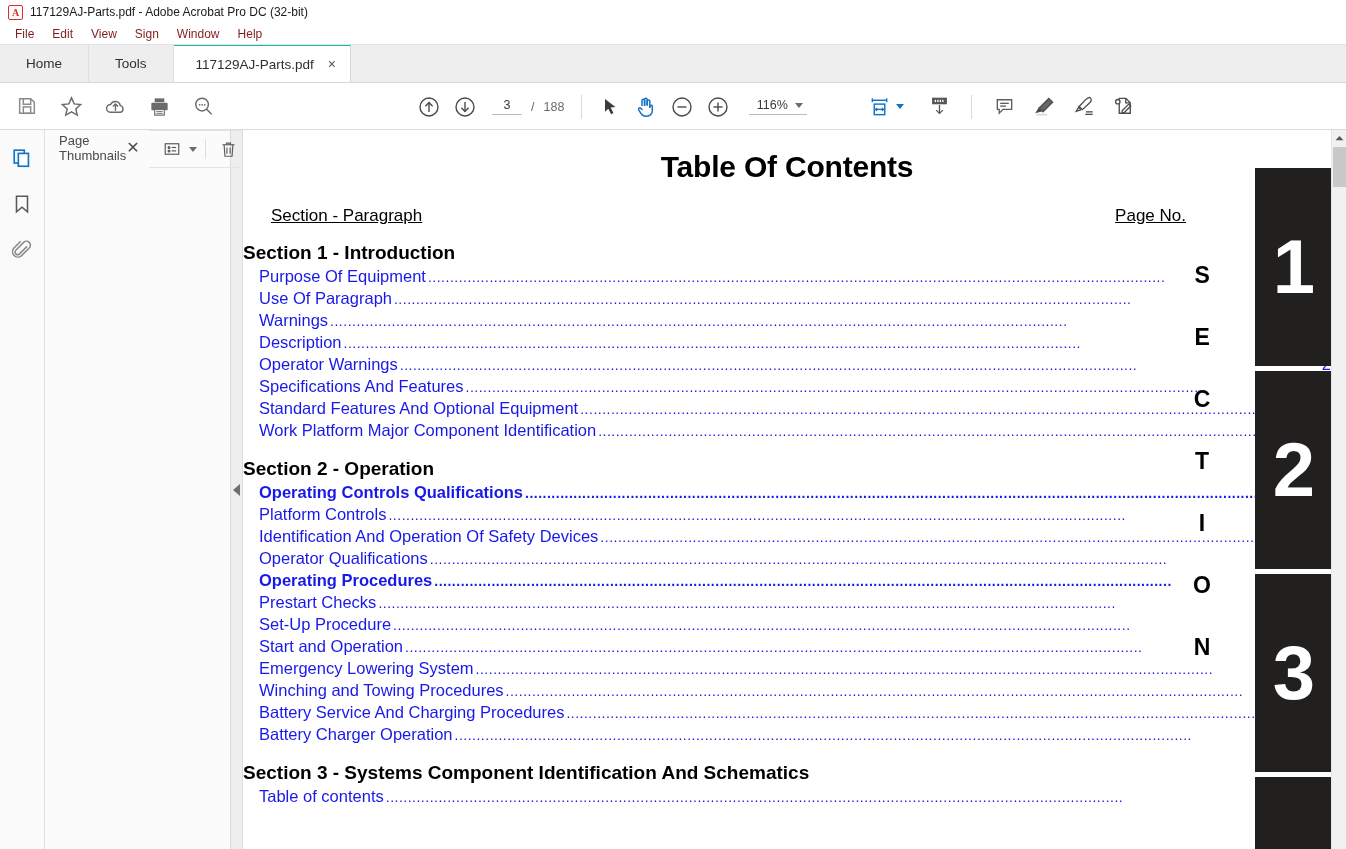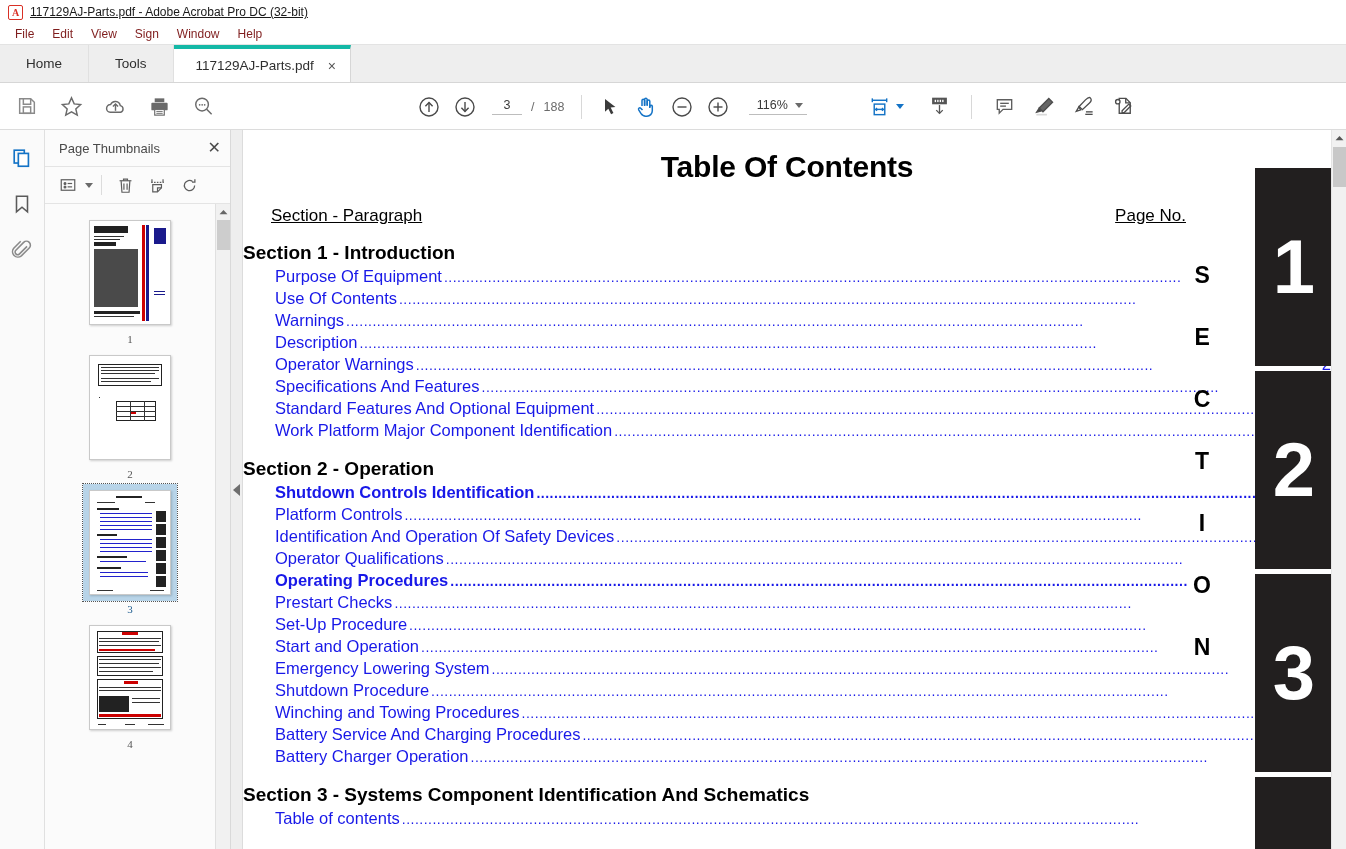--- a/index.html
+++ b/index.html
@@ -29,21 +29,21 @@
     position: relative;
     flex: 0 0 15px;
   }
   .acro-logo::after {
     content: "A";
     position: absolute; inset: 0;
     font-size: 10px; line-height: 13px; text-align: center;
     color: #d93025; font-weight: bold;
     font-family: "Liberation Serif", serif;
   }
-  .titlebar-text { white-space: nowrap; text-decoration: underline; }
+  .titlebar-text { white-space: nowrap; }
 
   
   .menubar {
     height: 21px; flex: 0 0 21px;
     display: flex; align-items: center;
     background: #ffffff;
     padding-left: 6px;
     font-size: 12px; color: #7f1d1d;
     border-bottom: 1px solid #e3e3e3;
   }
@@ -66,21 +66,21 @@
     white-space: nowrap;
     cursor: default;
     margin-top: 20px;
   }
   .tab.doc-tab {
     background: #ffffff;
     padding: 0 14px 0 22px;
     min-width: 174px;
     justify-content: space-between;
     border-right: 1px solid #d6d6d6;
-    border-top: 4px solid #14b8a6;
+    border-top: 1px solid #14b8a6;
   }
   .tab-close {
     margin-left: 14px; font-size: 14px; color: #555;
     line-height: 1; cursor: pointer;
   }
 
   
   .toolbar {
     height: 47px; flex: 0 0 47px;
     display: flex; align-items: center;
@@ -152,21 +152,21 @@
     width: 32px; height: 32px;
     display: flex; align-items: center; justify-content: center;
     cursor: pointer; border-radius: 3px;
   }
 
   
   .thumbpanel {
     width: 186px; flex: 0 0 186px;
     background: #fbfbfb;
     border-right: 1px solid #d9d9d9;
-    display: flex; flex-direction: column;
+    display: flex; flex-direction: row;
     position: relative;
   }
   .thumb-header {
     height: 36px; flex: 0 0 36px;
     display: flex; align-items: center; justify-content: space-between;
     padding: 0 9px 0 14px;
     font-size: 13px; color: #4a4a4a;
   }
   .panel-close { font-size: 16px; color: #4a4a4a; cursor: pointer; line-height: 1; }
   .thumb-tools {
@@ -258,21 +258,21 @@
     display: flex; justify-content: space-between;
     padding: 0 145px 0 28px;
     font-size: 17px; color: #000;
   }
   .toc-head span { text-decoration: underline; }
 
   .sec-title {
     font-size: 19px; font-weight: bold; color: #000;
     margin: 16px 0 2px 0; padding-left: 0px;
   }
-  .toc-rows { padding-left: 32px; }
+  .toc-rows { padding-left: 16px; }
   .toc-row {
     display: flex; align-items: baseline;
     color: #1818e8; font-size: 16.5px;
     line-height: 21px;
     white-space: nowrap;
     cursor: pointer;
   }
   .toc-row.bold { font-weight: bold; }
   .toc-label { flex: 0 0 auto; }
   .toc-dots {
@@ -727,21 +727,21 @@
             </div>
 
             <div class="sec-title">Section 1 - Introduction</div>
             <div class="toc-rows">
               <div class="toc-row">
                 <span class="toc-label">Purpose Of Equipment</span>
                 <span class="toc-dots"></span>
                 <span class="toc-page">1</span>
               </div>
               <div class="toc-row">
-                <span class="toc-label">Use Of Contents</span>
+                <span class="toc-label">Use Of Paragraph</span>
                 <span class="toc-dots"></span>
                 <span class="toc-page">1</span>
               </div>
               <div class="toc-row">
                 <span class="toc-label">Warnings</span>
                 <span class="toc-dots"></span>
                 <span class="toc-page">1</span>
               </div>
               <div class="toc-row">
                 <span class="toc-label">Description</span>
@@ -766,21 +766,21 @@
               <div class="toc-row">
                 <span class="toc-label">Work Platform Major Component Identification</span>
                 <span class="toc-dots"></span>
                 <span class="toc-page">5</span>
               </div>
             </div>
 
             <div class="sec-title">Section 2 - Operation</div>
             <div class="toc-rows">
               <div class="toc-row bold">
-                <span class="toc-label">Shutdown Controls Identification</span>
+                <span class="toc-label">Operating Controls Qualifications</span>
                 <span class="toc-dots"></span>
                 <span class="toc-page">1</span>
               </div>
               <div class="toc-row">
                 <span class="toc-label">Platform Controls</span>
                 <span class="toc-dots"></span>
                 <span class="toc-page">2</span>
               </div>
               <div class="toc-row">
                 <span class="toc-label">Identification And Operation Of Safety Devices</span>
@@ -809,25 +809,20 @@
               </div>
               <div class="toc-row">
                 <span class="toc-label">Start and Operation</span>
                 <span class="toc-dots"></span>
                 <span class="toc-page">7</span>
               </div>
               <div class="toc-row">
                 <span class="toc-label">Emergency Lowering System</span>
                 <span class="toc-dots"></span>
                 <span class="toc-page">8</span>
-              </div>
-              <div class="toc-row">
-                <span class="toc-label">Shutdown Procedure</span>
-                <span class="toc-dots"></span>
-                <span class="toc-page">9</span>
               </div>
               <div class="toc-row">
                 <span class="toc-label">Winching and Towing Procedures</span>
                 <span class="toc-dots"></span>
                 <span class="toc-page">9</span>
               </div>
               <div class="toc-row">
                 <span class="toc-label">Battery Service And Charging Procedures</span>
                 <span class="toc-dots"></span>
                 <span class="toc-page">10</span>

